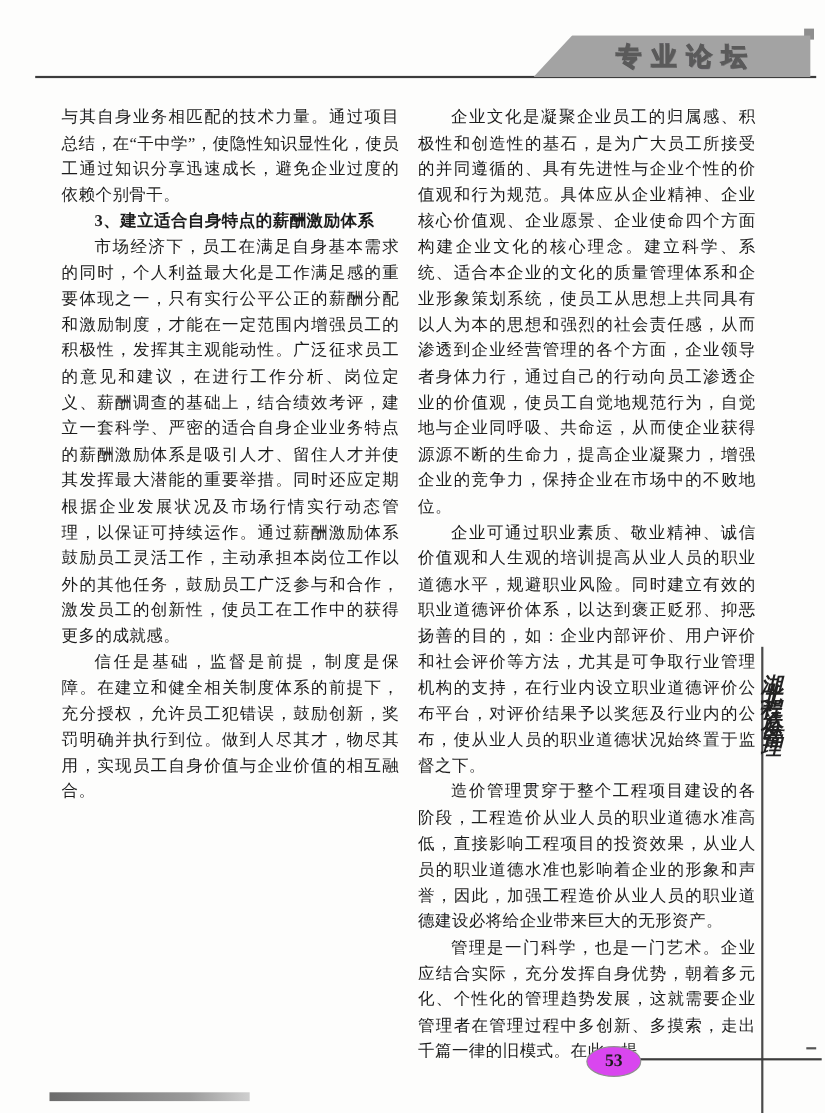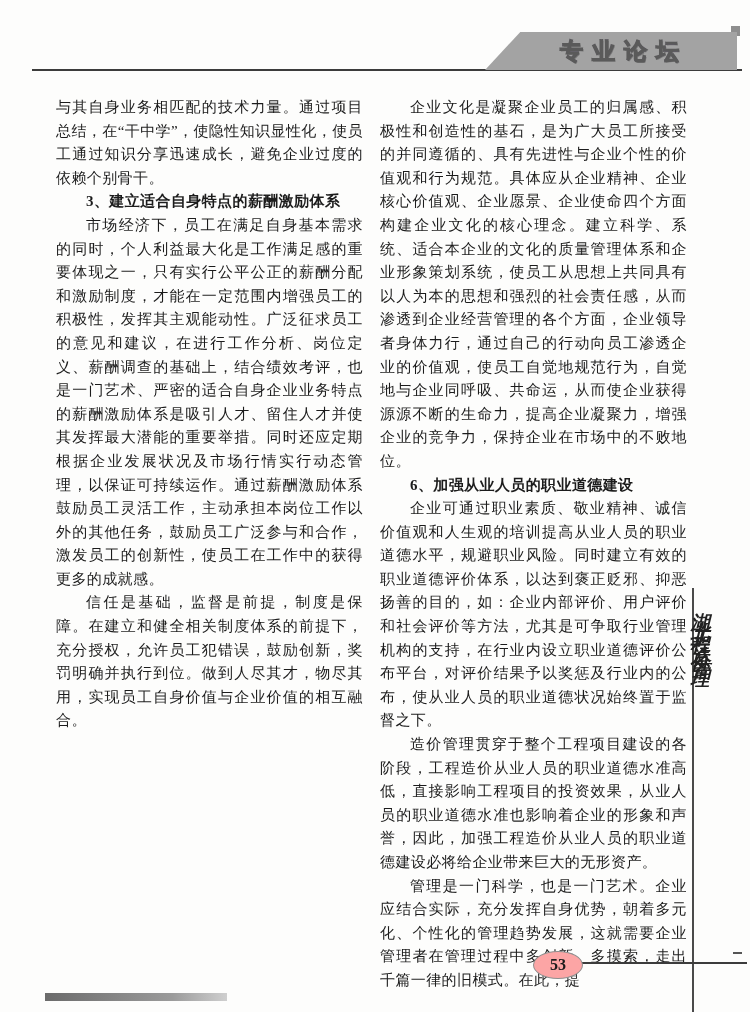--- a/index.html
+++ b/index.html
@@ -51,21 +51,21 @@
   .journal-vertical{
     position:absolute;left:688px;top:598px;height:230px;
     writing-mode:vertical-lr;text-orientation:upright;
     font-family:"DejaVu Serif","Liberation Serif",serif;
     font-style:italic;font-weight:bold;font-size:19px;letter-spacing:8px;
     color:#222;z-index:2;
   }
   
   .page-badge{
     position:absolute;left:533px;top:951px;width:48px;height:26px;
-    background:#fca5a5;border:1px solid #8f8f8f;border-radius:50%;
+    background:#d946ef;border:1px solid #8f8f8f;border-radius:50%;
     display:flex;align-items:center;justify-content:center;
     font-size:16px;font-weight:bold;color:#1a1a1a;z-index:3;
   }
   .footer-rule{
     position:absolute;left:578px;top:962px;width:169px;height:2px;background:#3c3c3c;
   }
   .footer-dash{
     position:absolute;left:733px;top:952px;width:9px;height:2px;background:#555;
   }
   .smudge-bar{
@@ -78,28 +78,27 @@
 
 <div class="header-rule"></div>
 <div class="banner-notch"></div>
 <div class="banner">
   <span class="banner-title">专业论坛</span>
 </div>
 
 <div class="column col-left">
   <p class="para no-indent">与其自身业务相匹配的技术力量。通过项目总结，在“干中学”，使隐性知识显性化，使员工通过知识分享迅速成长，避免企业过度的依赖个别骨干。</p>
   <p class="heading">3、建立适合自身特点的薪酬激励体系</p>
-  <p class="para">市场经济下，员工在满足自身基本需求的同时，个人利益最大化是工作满足感的重要体现之一，只有实行公平公正的薪酬分配和激励制度，才能在一定范围内增强员工的积极性，发挥其主观能动性。广泛征求员工的意见和建议，在进行工作分析、岗位定义、薪酬调查的基础上，结合绩效考评，也是一门艺术、严密的适合自身企业业务特点的薪酬激励体系是吸引人才、留住人才并使其发挥最大潜能的重要举措。同时还应定期根据企业发展状况及市场行情实行动态管理，以保证可持续运作。通过薪酬激励体系鼓励员工灵活工作，主动承担本岗位工作以外的其他任务，鼓励员工广泛参与和合作，激发员工的创新性，使员工在工作中的获得更多的成就感。</p>
+  <p class="para">市场经济下，员工在满足自身基本需求的同时，个人利益最大化是工作满足感的重要体现之一，只有实行公平公正的薪酬分配和激励制度，才能在一定范围内增强员工的积极性，发挥其主观能动性。广泛征求员工的意见和建议，在进行工作分析、岗位定义、薪酬调查的基础上，结合绩效考评，建立一套科学、严密的适合自身企业业务特点的薪酬激励体系是吸引人才、留住人才并使其发挥最大潜能的重要举措。同时还应定期根据企业发展状况及市场行情实行动态管理，以保证可持续运作。通过薪酬激励体系鼓励员工灵活工作，主动承担本岗位工作以外的其他任务，鼓励员工广泛参与和合作，激发员工的创新性，使员工在工作中的获得更多的成就感。</p>
   <p class="para">信任是基础，监督是前提，制度是保障。在建立和健全相关制度体系的前提下，充分授权，允许员工犯错误，鼓励创新，奖罚明确并执行到位。做到人尽其才，物尽其用，实现员工自身价值与企业价值的相互融合。</p>
 
 </div>
 
 <div class="column col-right">
   <p class="para">企业文化是凝聚企业员工的归属感、积极性和创造性的基石，是为广大员工所接受的并同遵循的、具有先进性与企业个性的价值观和行为规范。具体应从企业精神、企业核心价值观、企业愿景、企业使命四个方面构建企业文化的核心理念。建立科学、系统、适合本企业的文化的质量管理体系和企业形象策划系统，使员工从思想上共同具有以人为本的思想和强烈的社会责任感，从而渗透到企业经营管理的各个方面，企业领导者身体力行，通过自己的行动向员工渗透企业的价值观，使员工自觉地规范行为，自觉地与企业同呼吸、共命运，从而使企业获得源源不断的生命力，提高企业凝聚力，增强企业的竞争力，保持企业在市场中的不败地位。</p>
-  <p class="heading">6、加强从业人员的职业道德建设</p>
   <p class="para">企业可通过职业素质、敬业精神、诚信价值观和人生观的培训提高从业人员的职业道德水平，规避职业风险。同时建立有效的职业道德评价体系，以达到褒正贬邪、抑恶扬善的目的，如：企业内部评价、用户评价和社会评价等方法，尤其是可争取行业管理机构的支持，在行业内设立职业道德评价公布平台，对评价结果予以奖惩及行业内的公布，使从业人员的职业道德状况始终置于监督之下。</p>
   <p class="para">造价管理贯穿于整个工程项目建设的各阶段，工程造价从业人员的职业道德水准高低，直接影响工程项目的投资效果，从业人员的职业道德水准也影响着企业的形象和声誉，因此，加强工程造价从业人员的职业道德建设必将给企业带来巨大的无形资产。</p>
   <p class="para">管理是一门科学，也是一门艺术。企业应结合实际，充分发挥自身优势，朝着多元化、个性化的管理趋势发展，这就需要企业管理者在管理过程中多创新、多摸索，走出千篇一律的旧模式。在此，提</p>
 </div>
 
 <div class="side-rule"></div>
 <div class="journal-vertical">湖北工程造价管理</div>
 
 <div class="footer-rule"></div>
 <div class="footer-dash"></div>

